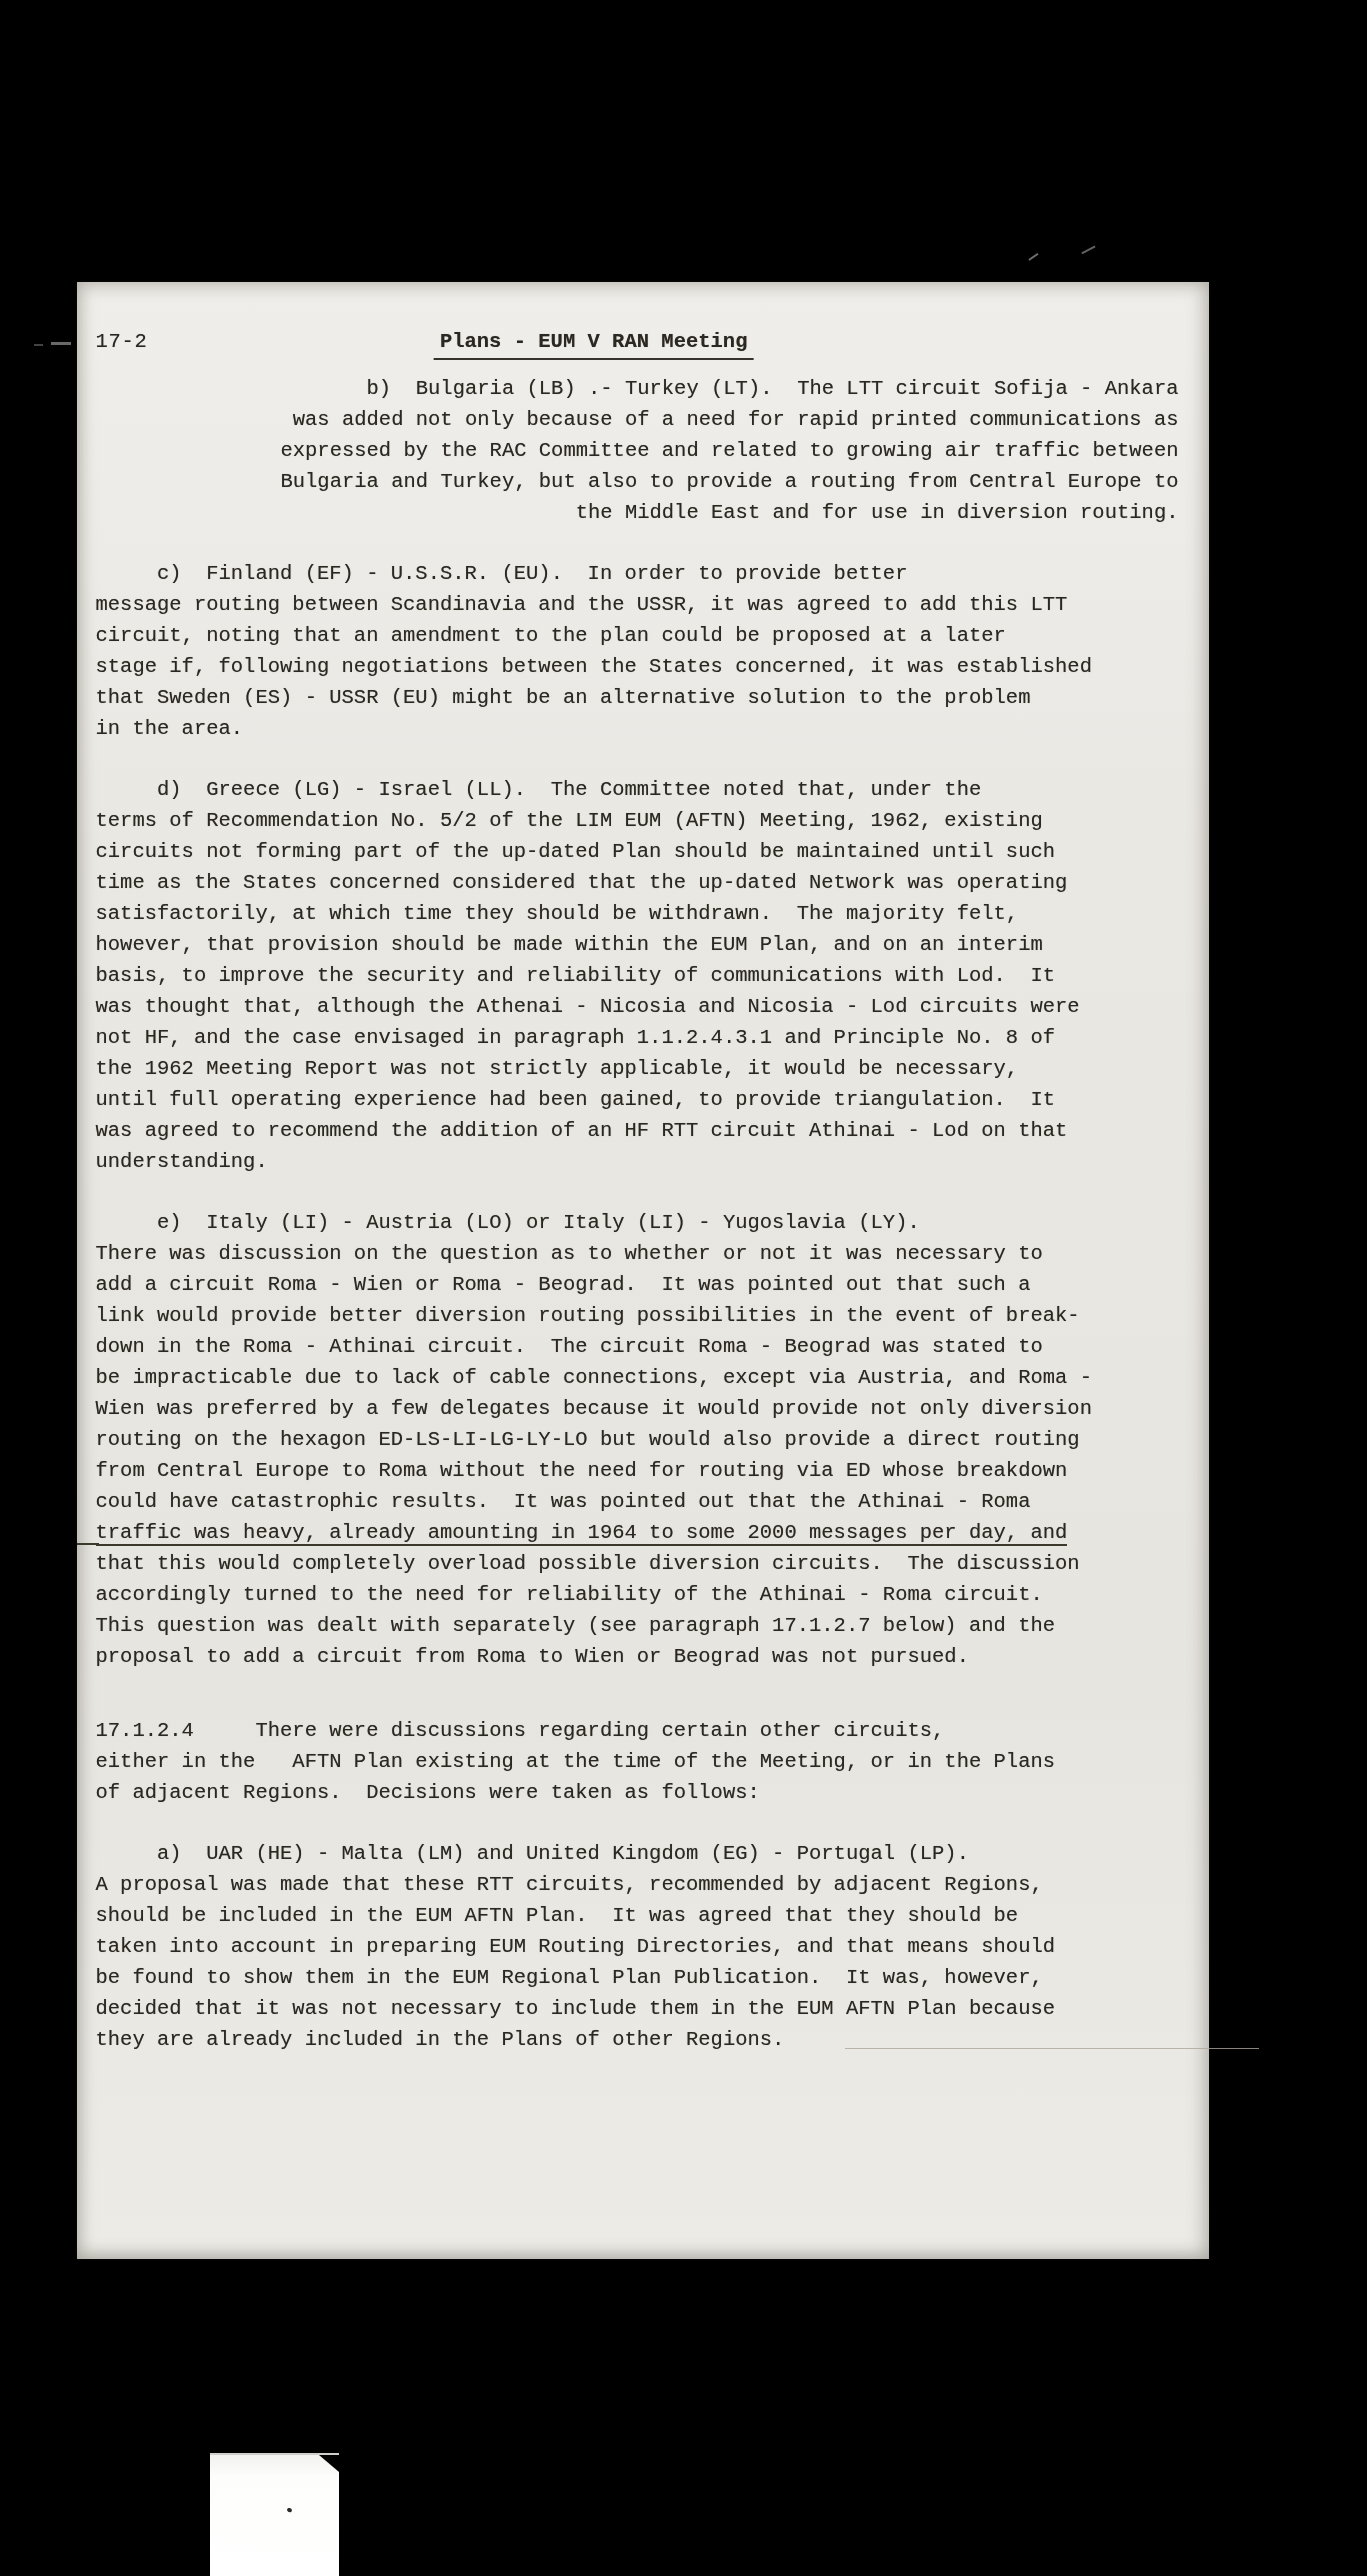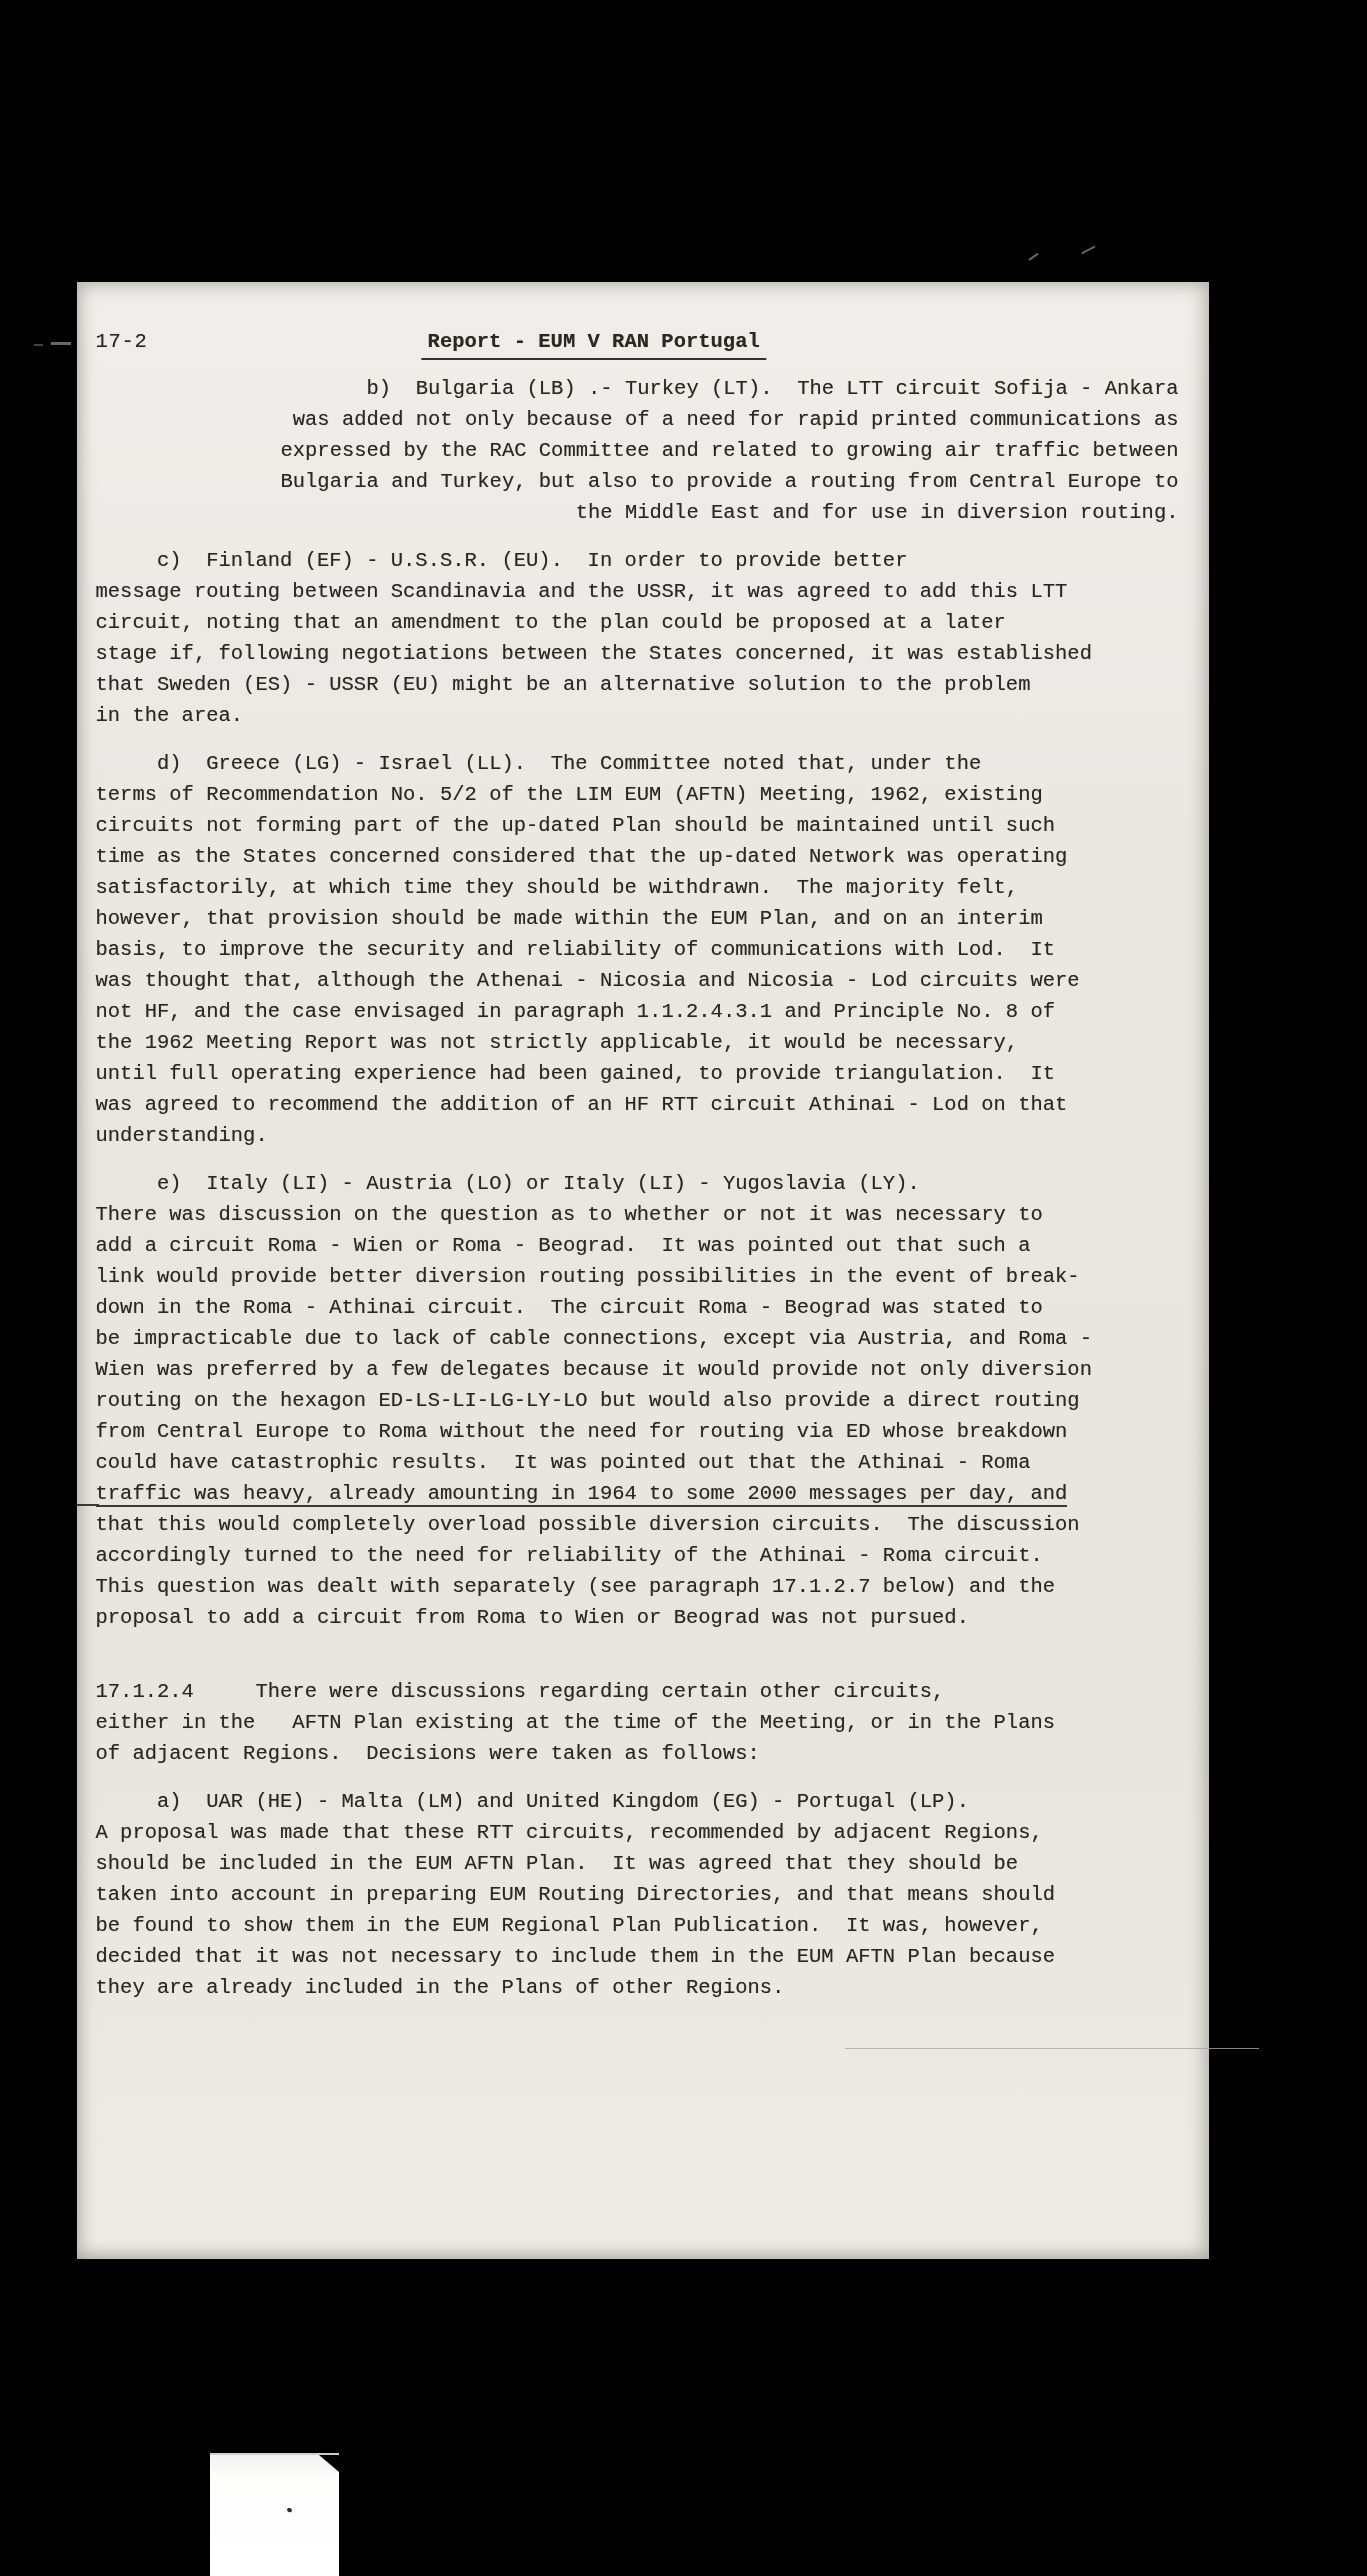--- a/index.html
+++ b/index.html
@@ -30,21 +30,21 @@
     font-size: 20.5px; line-height: 31px;
     text-shadow: 0 0 0.7px rgba(45,40,33,.45);
   }
   .header { position: relative; height: 31px; }
   .pageno { position: absolute; left: 0; top: 0; letter-spacing: 0.7px; }
   .title {
     position: absolute; left: 46%; transform: translateX(-50%);
     font-weight: 700; white-space: nowrap;
     border-bottom: 2px solid #35322b; padding: 0 6.6px 0.7px 6.6px;
   }
-  .para { white-space: pre; margin-top: 17px; position: relative; }
+  .para { white-space: pre; margin-top: 30px; position: relative; }
   .para.first { margin-top: 16px; text-align: right; }
   .para.section { margin-top: 43px; }
   .ruled { border-bottom: 2px solid #3d392f; text-align: right; }
   .rule-ext {
     position: absolute; left: -18.5px; top: 336px;
     width: 22px; height: 2px; background: #3d392f;
   }
 
   
   .faint-line {
@@ -96,21 +96,21 @@
   <div class="artifact dash3"></div>
   <div class="artifact dot dot1"></div>
   <div class="artifact dot dot2"></div>
   <div class="artifact dot dot3"></div>
 
   <div class="paper">
     <div class="content">
 
       <div class="header">
         <span class="pageno">17-2</span>
-        <span class="title">Report - EUM V RAN Portugal</span>
+        <span class="title">Plans - EUM V RAN Meeting</span>
       </div>
 
       <p class="para first">     b)  Bulgaria (LB) .- Turkey (LT).  The LTT circuit Sofija - Ankara
 was added not only because of a need for rapid printed communications as
 expressed by the RAC Committee and related to growing air traffic between
 Bulgaria and Turkey, but also to provide a routing from Central Europe to
 the Middle East and for use in diversion routing.</p>
 
       <p class="para">     c)  Finland (EF) - U.S.S.R. (EU).  In order to provide better
 message routing between Scandinavia and the USSR, it was agreed to add this LTT

